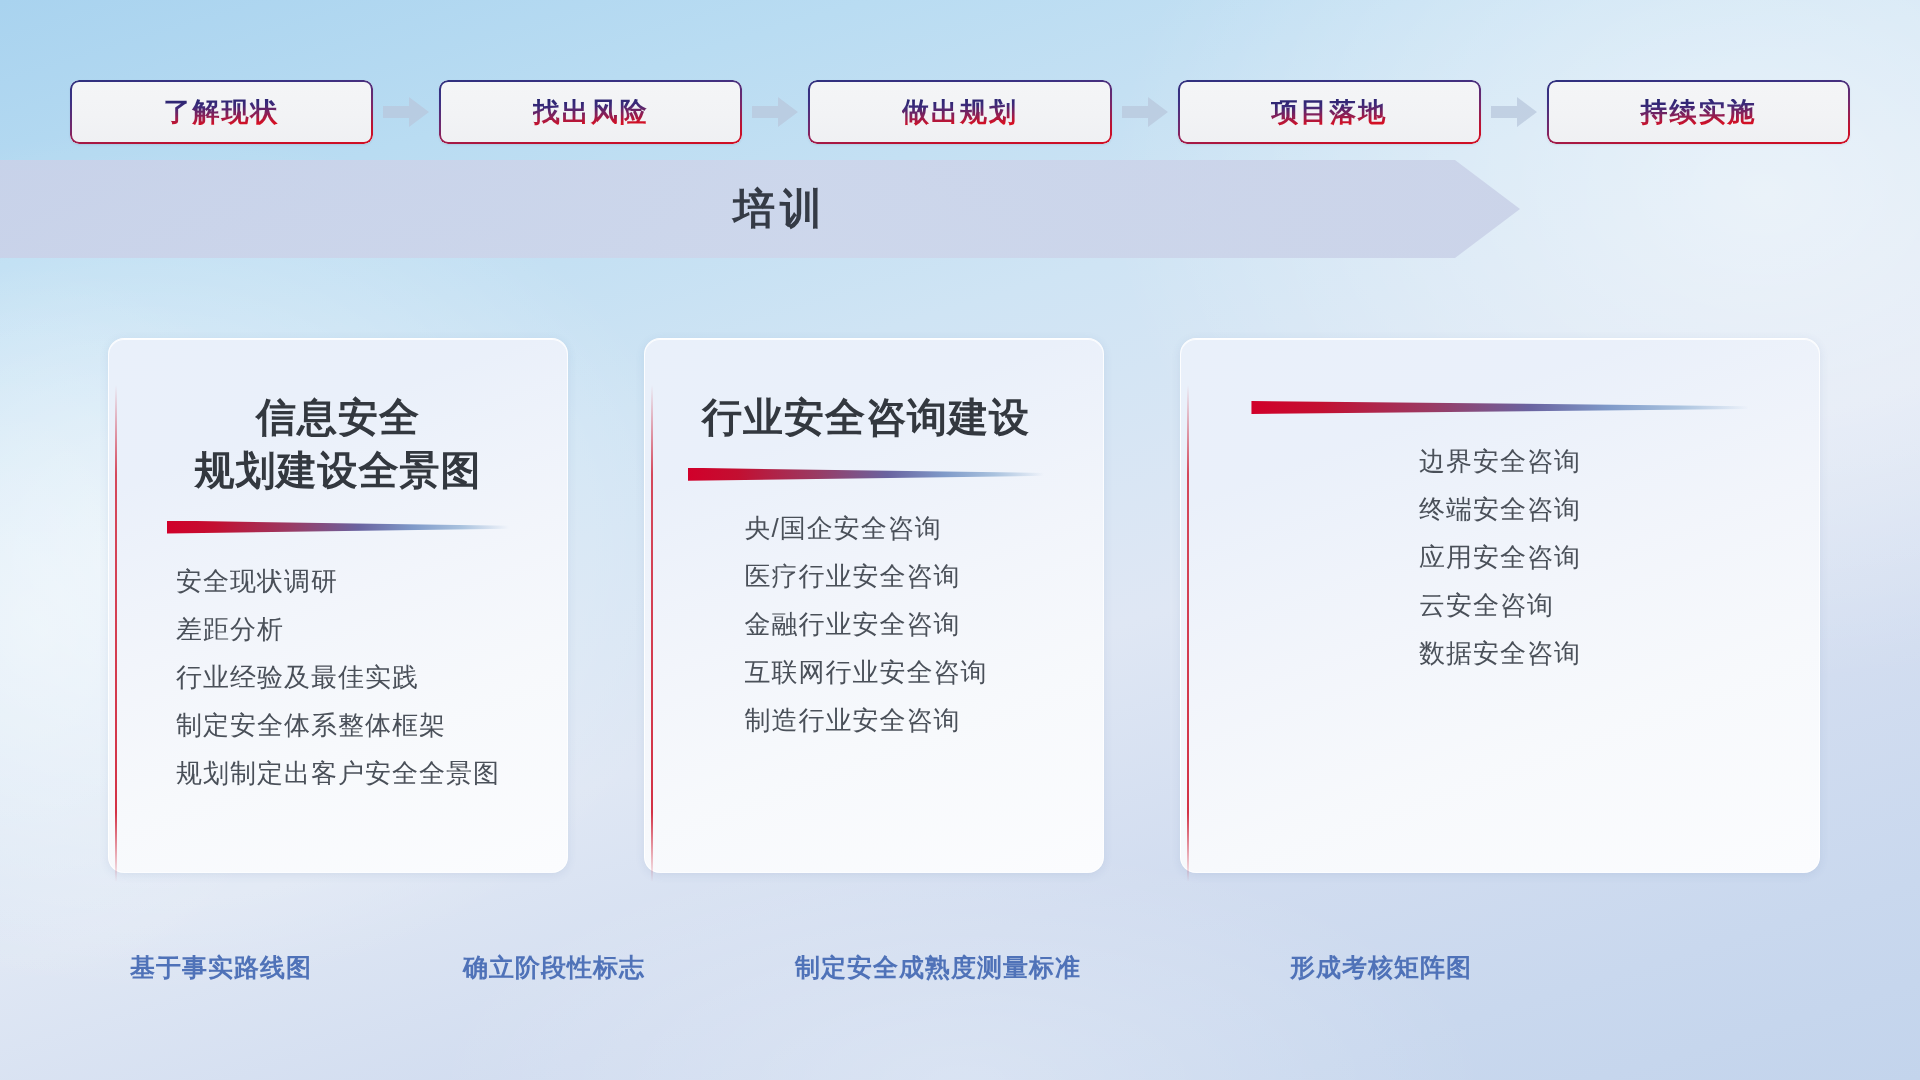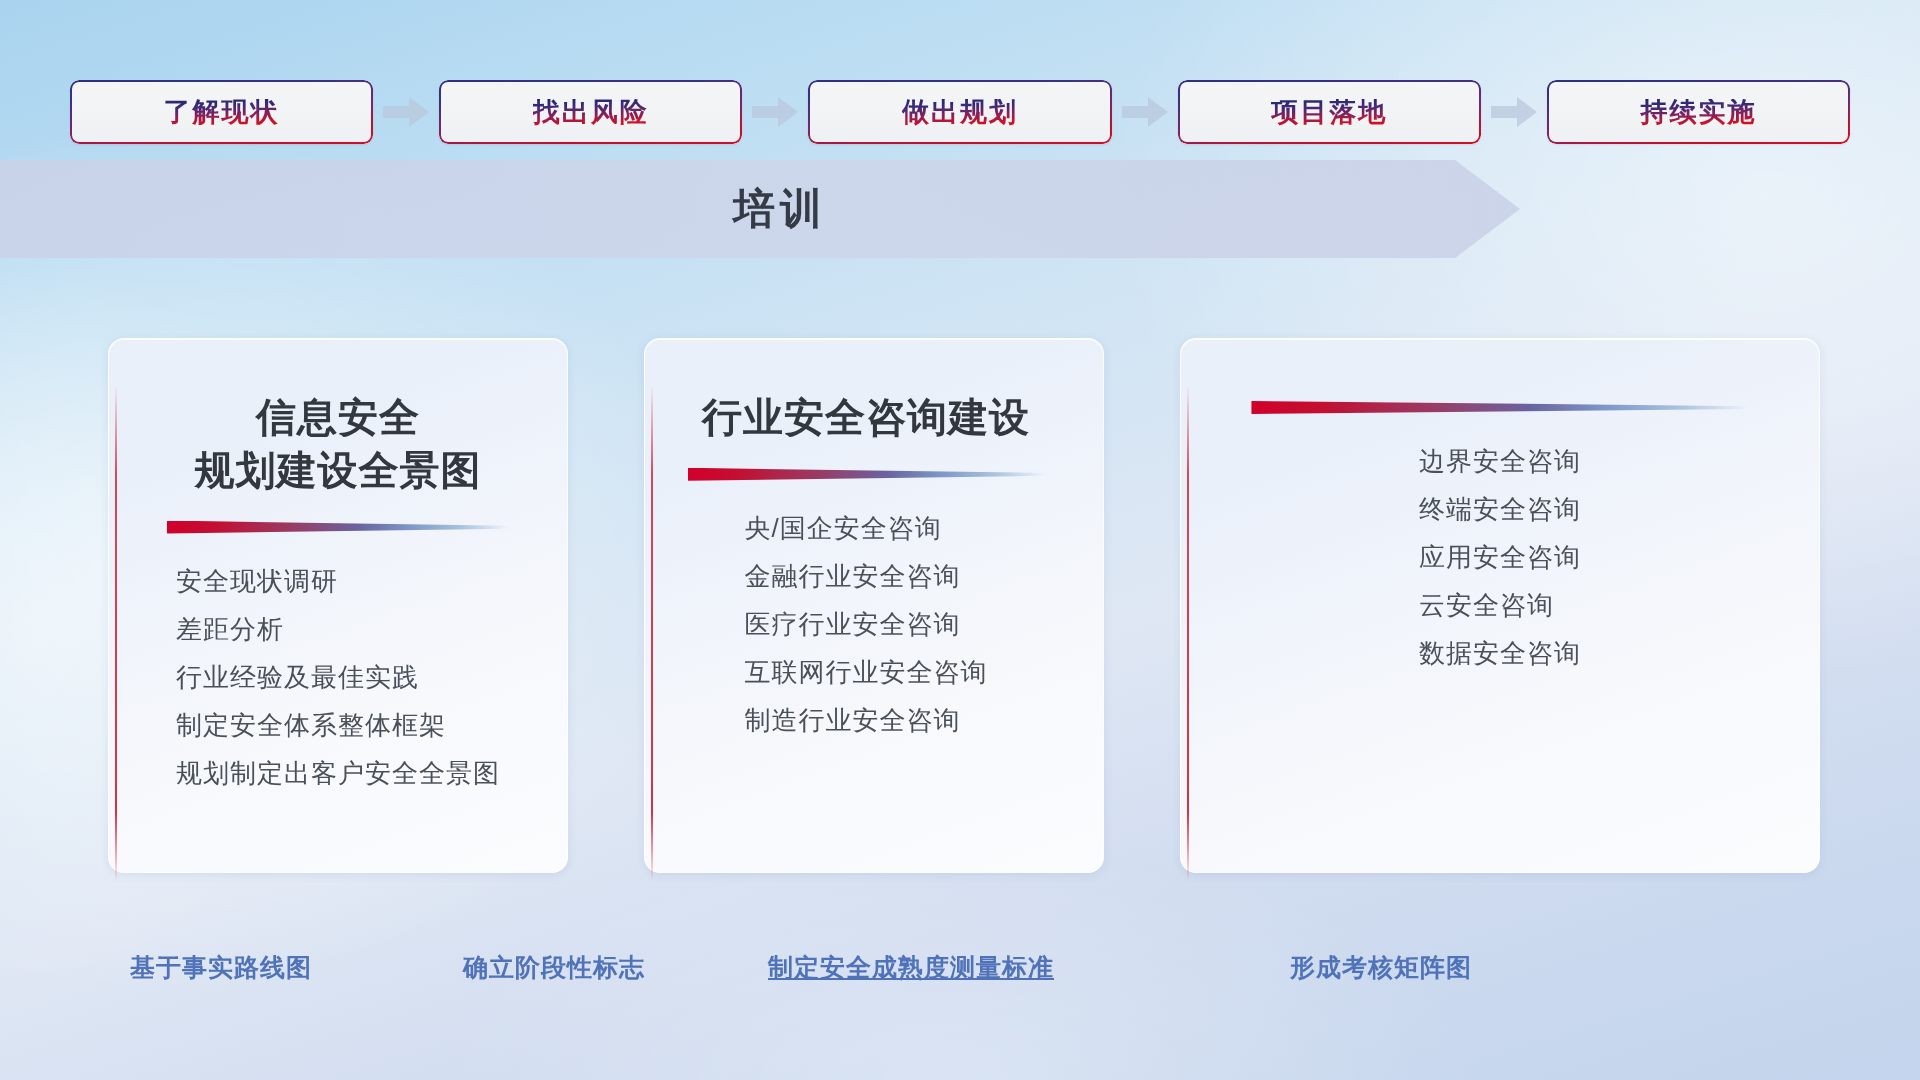--- a/index.html
+++ b/index.html
@@ -220,21 +220,21 @@
     font-size: 25px;
     font-weight: 700;
     color: #4f72b8;
     letter-spacing: 1px;
     white-space: nowrap;
     line-height: 40px;
     margin-top: 27px;
   }
   .cap0 { left: 130px; }
   .cap1 { left: 463px; }
-  .cap2 { left: 768px; text-decoration: underline; }
+  .cap2 { left: 795px; }
   .cap3 { left: 1290px; }
 </style>
 </head>
 <body>
 
 <div class="stage">
 
   <div class="steps">
 
     <div class="step-pill">
@@ -305,22 +305,22 @@
       </ul>
     </div>
 
     <div class="card second">
       <div class="card-title">行业安全咨询建设</div>
       <div class="card-divider">
           <span class="bar"></span>
         </div>
       <ul class="card-list">
         <li>央/国企安全咨询</li>
+        <li>医疗行业安全咨询</li>
         <li>金融行业安全咨询</li>
-        <li>医疗行业安全咨询</li>
         <li>互联网行业安全咨询</li>
         <li>制造行业安全咨询</li>
       </ul>
     </div>
 
     <div class="card third">
       <div class="card-divider">
           <span class="bar"></span>
         </div>
       <ul class="card-list">

